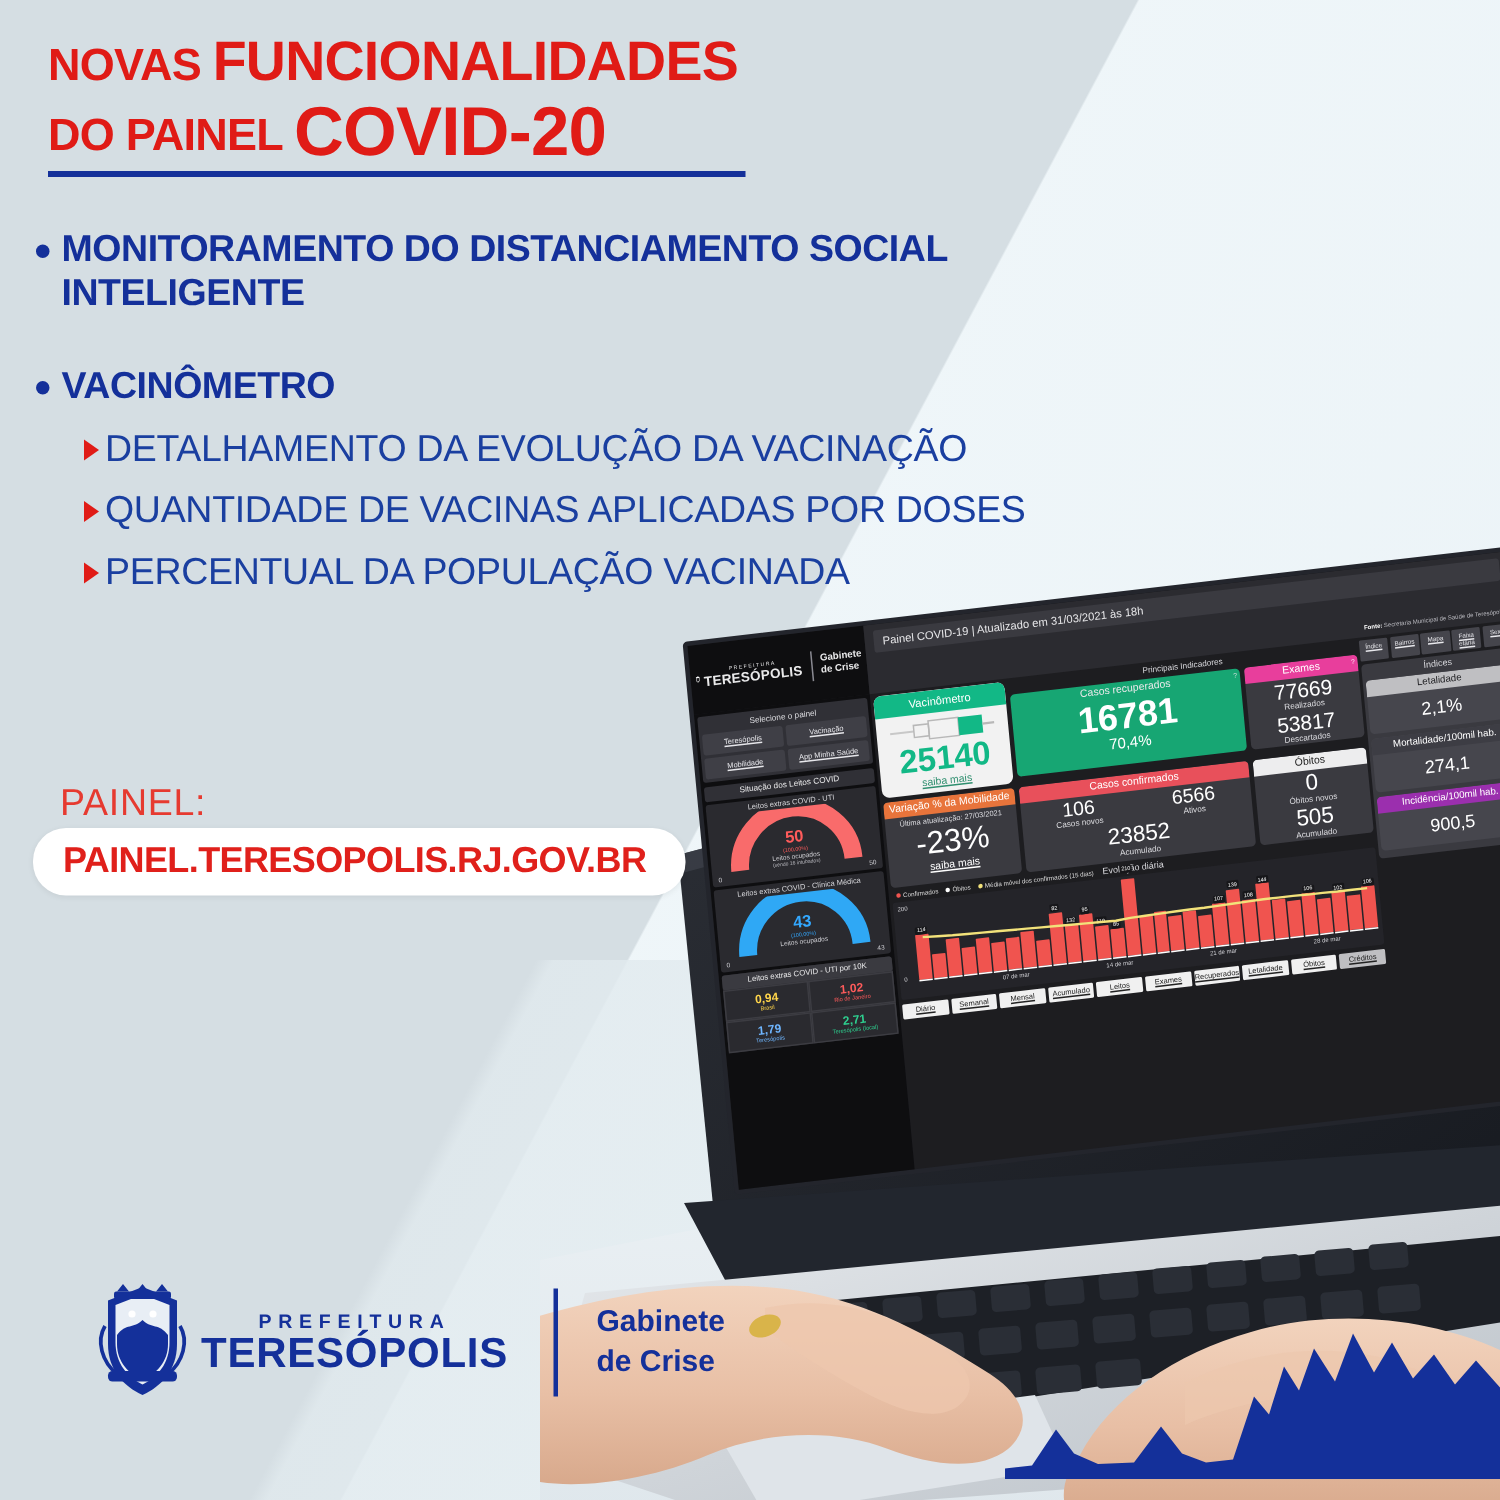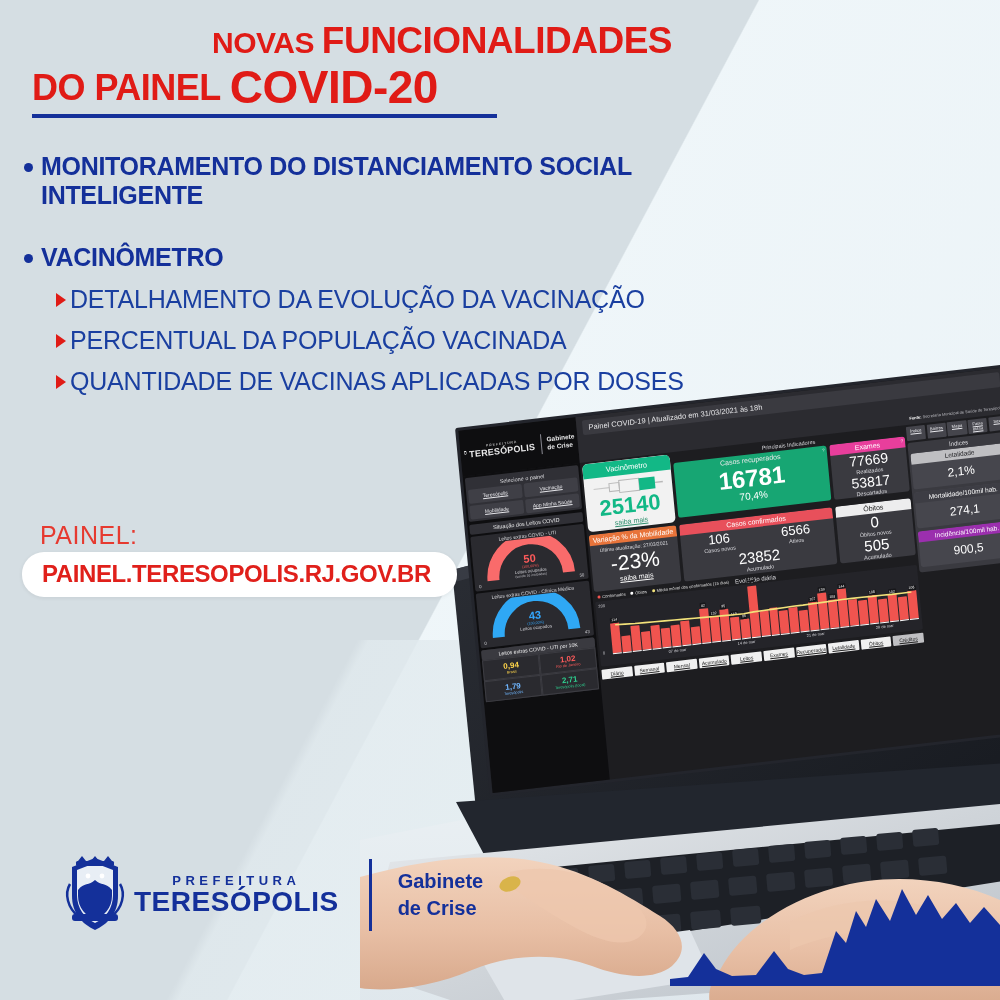--- a/index.html
+++ b/index.html
@@ -20,24 +20,24 @@
   }
   #bg-diagonal2 {
     position:absolute; left:0; top:640px; width:1000px; height:360px;
     background: linear-gradient(118deg, rgba(214,223,228,0) 0%, rgba(214,223,228,0) 30%,
                 rgba(225,234,238,.8) 31%, rgba(231,240,244,.9) 100%);
   }
 
   
   #headline { position:absolute; left:32px; top:22px; width:640px; }
   .h-line { font-weight:bold; color:#e01b16; line-height:1.02; letter-spacing:-.5px; }
-  #h-l1 { font-size:37px;text-align:right; }
+  #h-l1 { font-size:37px; }
   #h-l1 .small { font-size:30px; }
   #h-l2 { font-size:46px; margin-top:4px; }
-  #h-l2 .small { font-size:36px; vertical-align:3px; }
+  #h-l2 .small { font-size:30px; vertical-align:3px; }
   #h-underline { width:465px; height:4px; background:#14309a; margin-top:3px; }
 
   
   #bullets { position:absolute; left:24px; top:152px; width:700px; }
   .bullet-main {
     display:flex; align-items:flex-start; color:#14309a;
     font-weight:bold; font-size:25px; line-height:1.14; letter-spacing:-.3px;
     margin-bottom:4px;
   }
   .bullet-main .dot {
@@ -755,25 +755,25 @@
     <div class="bullet-main">
       <span class="dot"></span>
       <span>VACINÔMETRO</span>
     </div>
     <div class="sub-item">
       <span class="tri"></span>
       <span>DETALHAMENTO DA EVOLUÇÃO DA VACINAÇÃO</span>
     </div>
     <div class="sub-item">
       <span class="tri"></span>
-      <span>PERCENTUAL DA POPULAÇÃO VACINADA</span>
+      <span>QUANTIDADE DE VACINAS APLICADAS POR DOSES</span>
     </div>
     <div class="sub-item">
       <span class="tri"></span>
-      <span>QUANTIDADE DE VACINAS APLICADAS POR DOSES</span>
+      <span>PERCENTUAL DA POPULAÇÃO VACINADA</span>
     </div>
   </div>
 </div>
 
 <div id="acesse-label">PAINEL:</div>
 <div id="url-pill">
   <span id="url-text">PAINEL.TERESOPOLIS.RJ.GOV.BR</span>
 </div>
 
 <svg id="mountains" viewBox="0 0 330 105" preserveAspectRatio="none">

